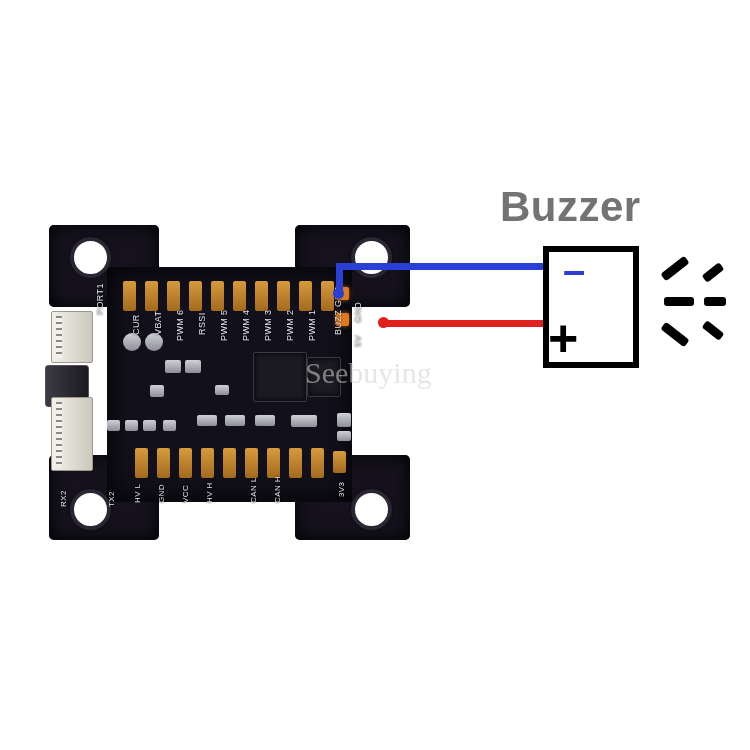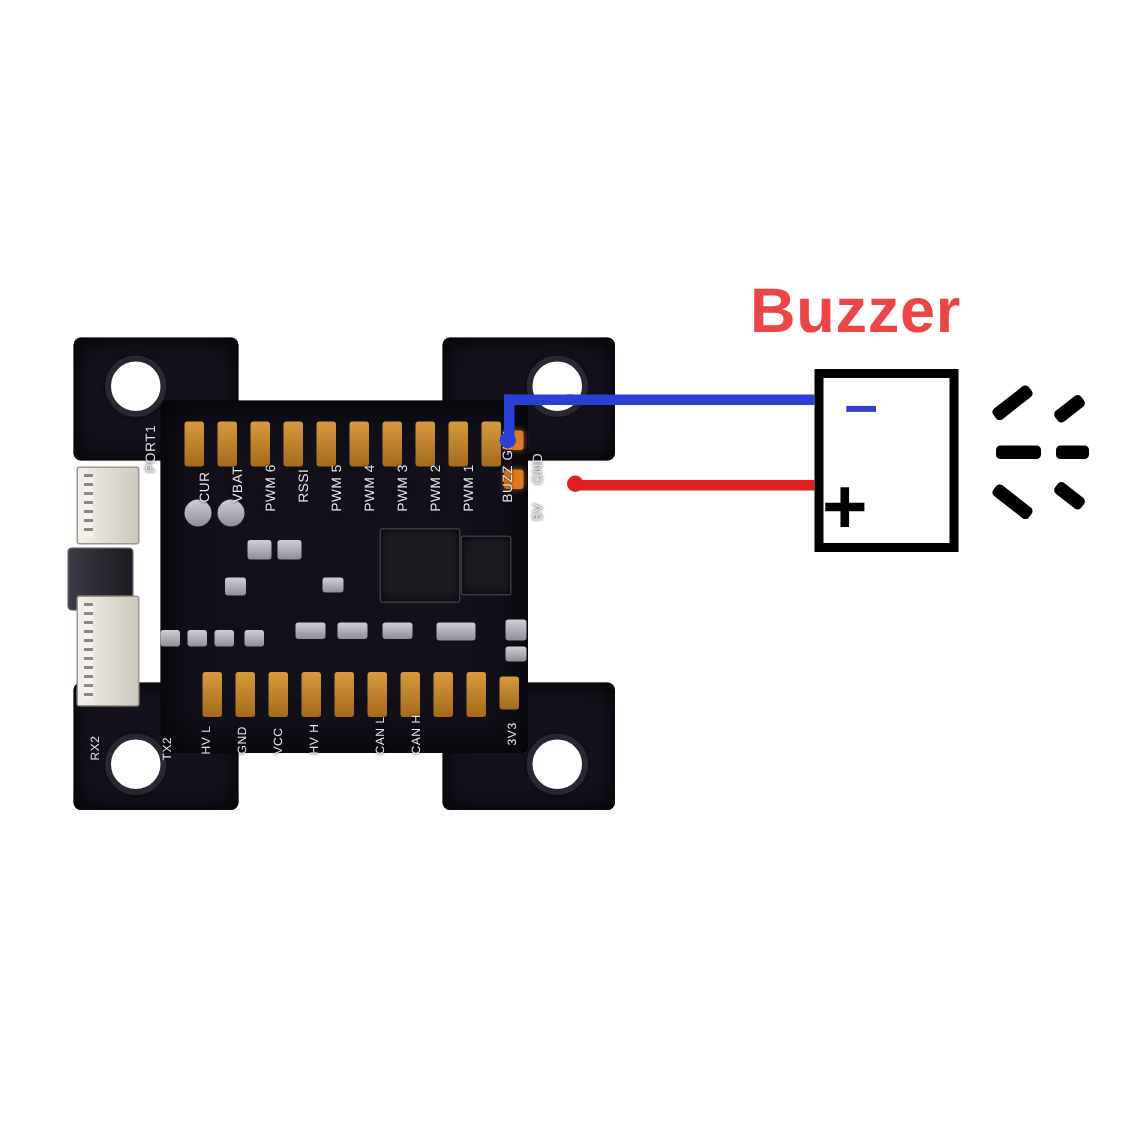--- a/index.html
+++ b/index.html
@@ -154,21 +154,21 @@
     font-family: "Liberation Serif", serif;
   }
 
   
   .buzzer-title {
     position: absolute;
     left: 500px;
     top: 183px;
     font-size: 42px;
     font-weight: bold;
-    color: #ef4444;
+    color: #737373;
     letter-spacing: .5px;
     font-family: "Liberation Sans", sans-serif;
   }
   .buzzer-box {
     position: absolute;
     left: 543px;
     top: 246px;
     width: 96px;
     height: 122px;
     border: 6px solid #000;
@@ -307,20 +307,21 @@
     <div class="silk small" style="left:88px;  top:288px;">HV L</div>
     <div class="silk small" style="left:112px; top:288px;">GND</div>
     <div class="silk small" style="left:136px; top:288px;">VCC</div>
     <div class="silk small" style="left:160px; top:288px;">HV H</div>
     <div class="silk small" style="left:204px; top:288px;">CAN L</div>
     <div class="silk small" style="left:228px; top:288px;">CAN H</div>
     <div class="silk small" style="left:292px; top:282px;">3V3</div>
   </div>
 
   <div class="watermark">
+    <div class="wm-text">Seebuying</div>
   </div>
 
   <div class="wire v" style="left:336px; top:263px; height:30px;"></div>
   <div class="wire h" style="left:336px; top:263px; width:46px;"></div>
   <div class="wire h" style="left:378px; top:263px; width:170px;"></div>
   <div class="dot" style="left:333px; top:288px; background:#2a3fd6;"></div>
 
   <div class="wire red h" style="left:382px; top:320px; width:166px;"></div>
   <div class="dot" style="left:378px; top:317px; background:#e01f1f;"></div>
 

